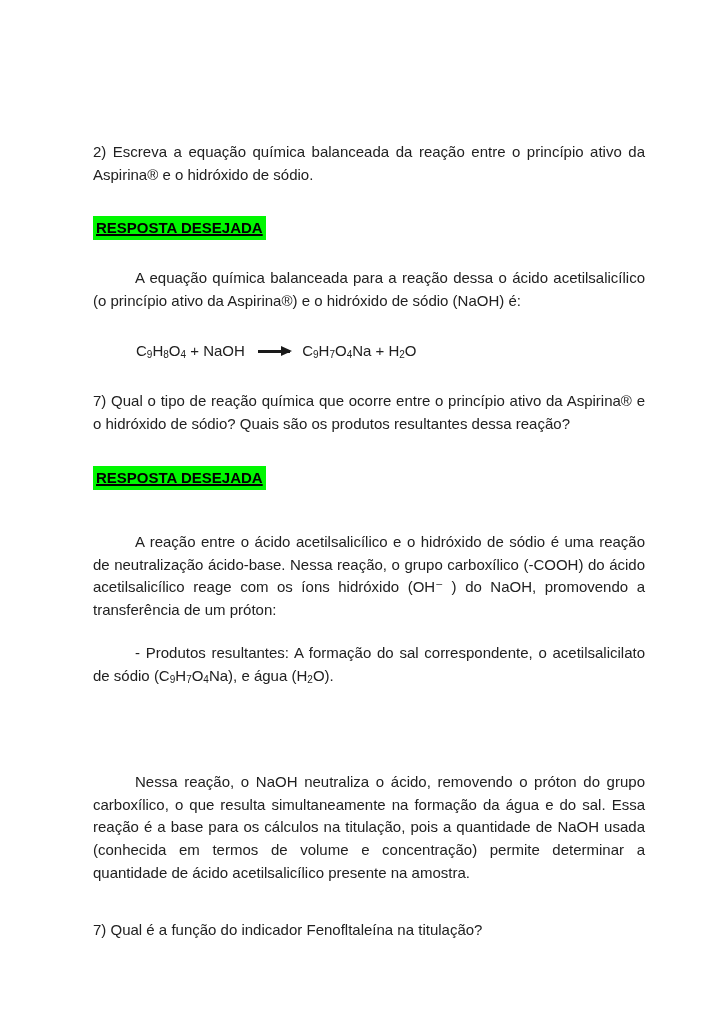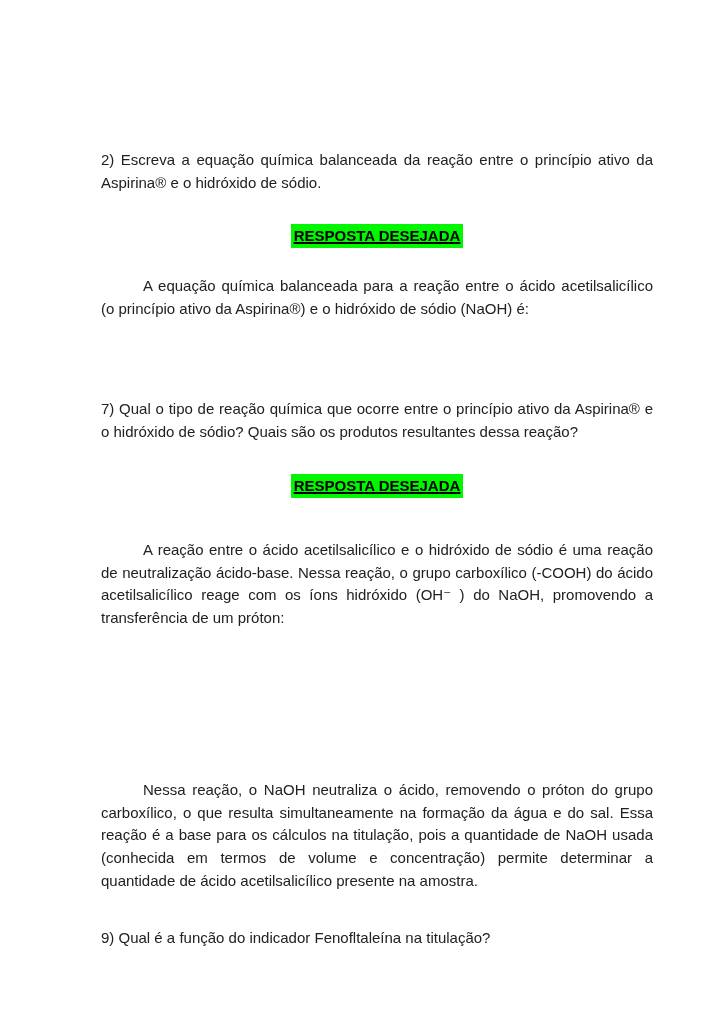--- a/index.html
+++ b/index.html
@@ -15,25 +15,25 @@
     overflow: hidden;
     font-family: "Liberation Sans", "DejaVu Sans", sans-serif;
     font-size: 15px;
     line-height: 22.7px;
     color: var(--text-color, #212121);
   }
   .block {
     position: absolute;
     left: 85px;
     width: 552px;
-    margin: 16px;
+    margin: 8px;
   }
   .para { text-align: justify; }
   .indent { text-indent: 42px; }
-  .header-line { text-align: center; }
+  .header-line { }
   .hl {
     display: inline-block;
     background: var(--green, #00ff00);
     color: #000000;
     font-weight: bold;
     text-decoration: underline;
     text-decoration-thickness: 1.5px;
     padding: 1px 3px 0 3px;
   }
   .page sub {
@@ -68,30 +68,32 @@
 <body>
 
 <div class="page">
 
   <p class="block para" style="top:133px">2) Escreva a equação química balanceada da reação entre o princípio ativo da Aspirina® e o hidróxido de sódio.</p>
 
   <div class="block header-line" style="top:208px">
     <span class="hl">RESPOSTA DESEJADA</span>
   </div>
 
-  <p class="block para indent" style="top:259px">A equação química balanceada para a reação entre o ácido acetilsalicílico (o princípio ativo da Aspirina®) e o hidróxido de sódio (NaOH) é:</p>
+  <p class="block para indent" style="top:259px">A equação química balanceada para a reação dessa o ácido acetilsalicílico (o princípio ativo da Aspirina®) e o hidróxido de sódio (NaOH) é:</p>
 
+  <p class="block" style="top:332px; left:128px; width:500px">C<sub>9</sub>H<sub>8</sub>O<sub>4</sub> + NaOH <span class="eq-arrow"></span> C<sub>9</sub>H<sub>7</sub>O<sub>4</sub>Na + H<sub>2</sub>O</p>
 
   <p class="block para" style="top:382px">7) Qual o tipo de reação química que ocorre entre o princípio ativo da Aspirina® e o hidróxido de sódio? Quais são os produtos resultantes dessa reação?</p>
 
   <div class="block header-line" style="top:458px">
     <span class="hl">RESPOSTA DESEJADA</span>
   </div>
 
   <p class="block para indent" style="top:523px">A reação entre o ácido acetilsalicílico e o hidróxido de sódio é uma reação de neutralização ácido-base. Nessa reação, o grupo carboxílico (-COOH) do ácido acetilsalicílico reage com os íons hidróxido (OH⁻ ) do NaOH, promovendo a transferência de um próton:</p>
 
+  <p class="block para indent" style="top:634px">- Produtos resultantes: A formação do sal correspondente, o acetilsalicilato de sódio (C<sub>9</sub>H<sub>7</sub>O<sub>4</sub>Na), e água (H<sub>2</sub>O).</p>
 
 
   <p class="block para indent" style="top:763px">Nessa reação, o NaOH neutraliza o ácido, removendo o próton do grupo carboxílico, o que resulta simultaneamente na formação da água e do sal. Essa reação é a base para os cálculos na titulação, pois a quantidade de NaOH usada (conhecida em termos de volume e concentração) permite determinar a quantidade de ácido acetilsalicílico presente na amostra.</p>
 
-  <p class="block para" style="top:911px">9) Qual é a função do indicador Fenofltaleína na titulação?</p>
+  <p class="block para" style="top:911px">7) Qual é a função do indicador Fenofltaleína na titulação?</p>
 
 </div>
 
 </body></html>

